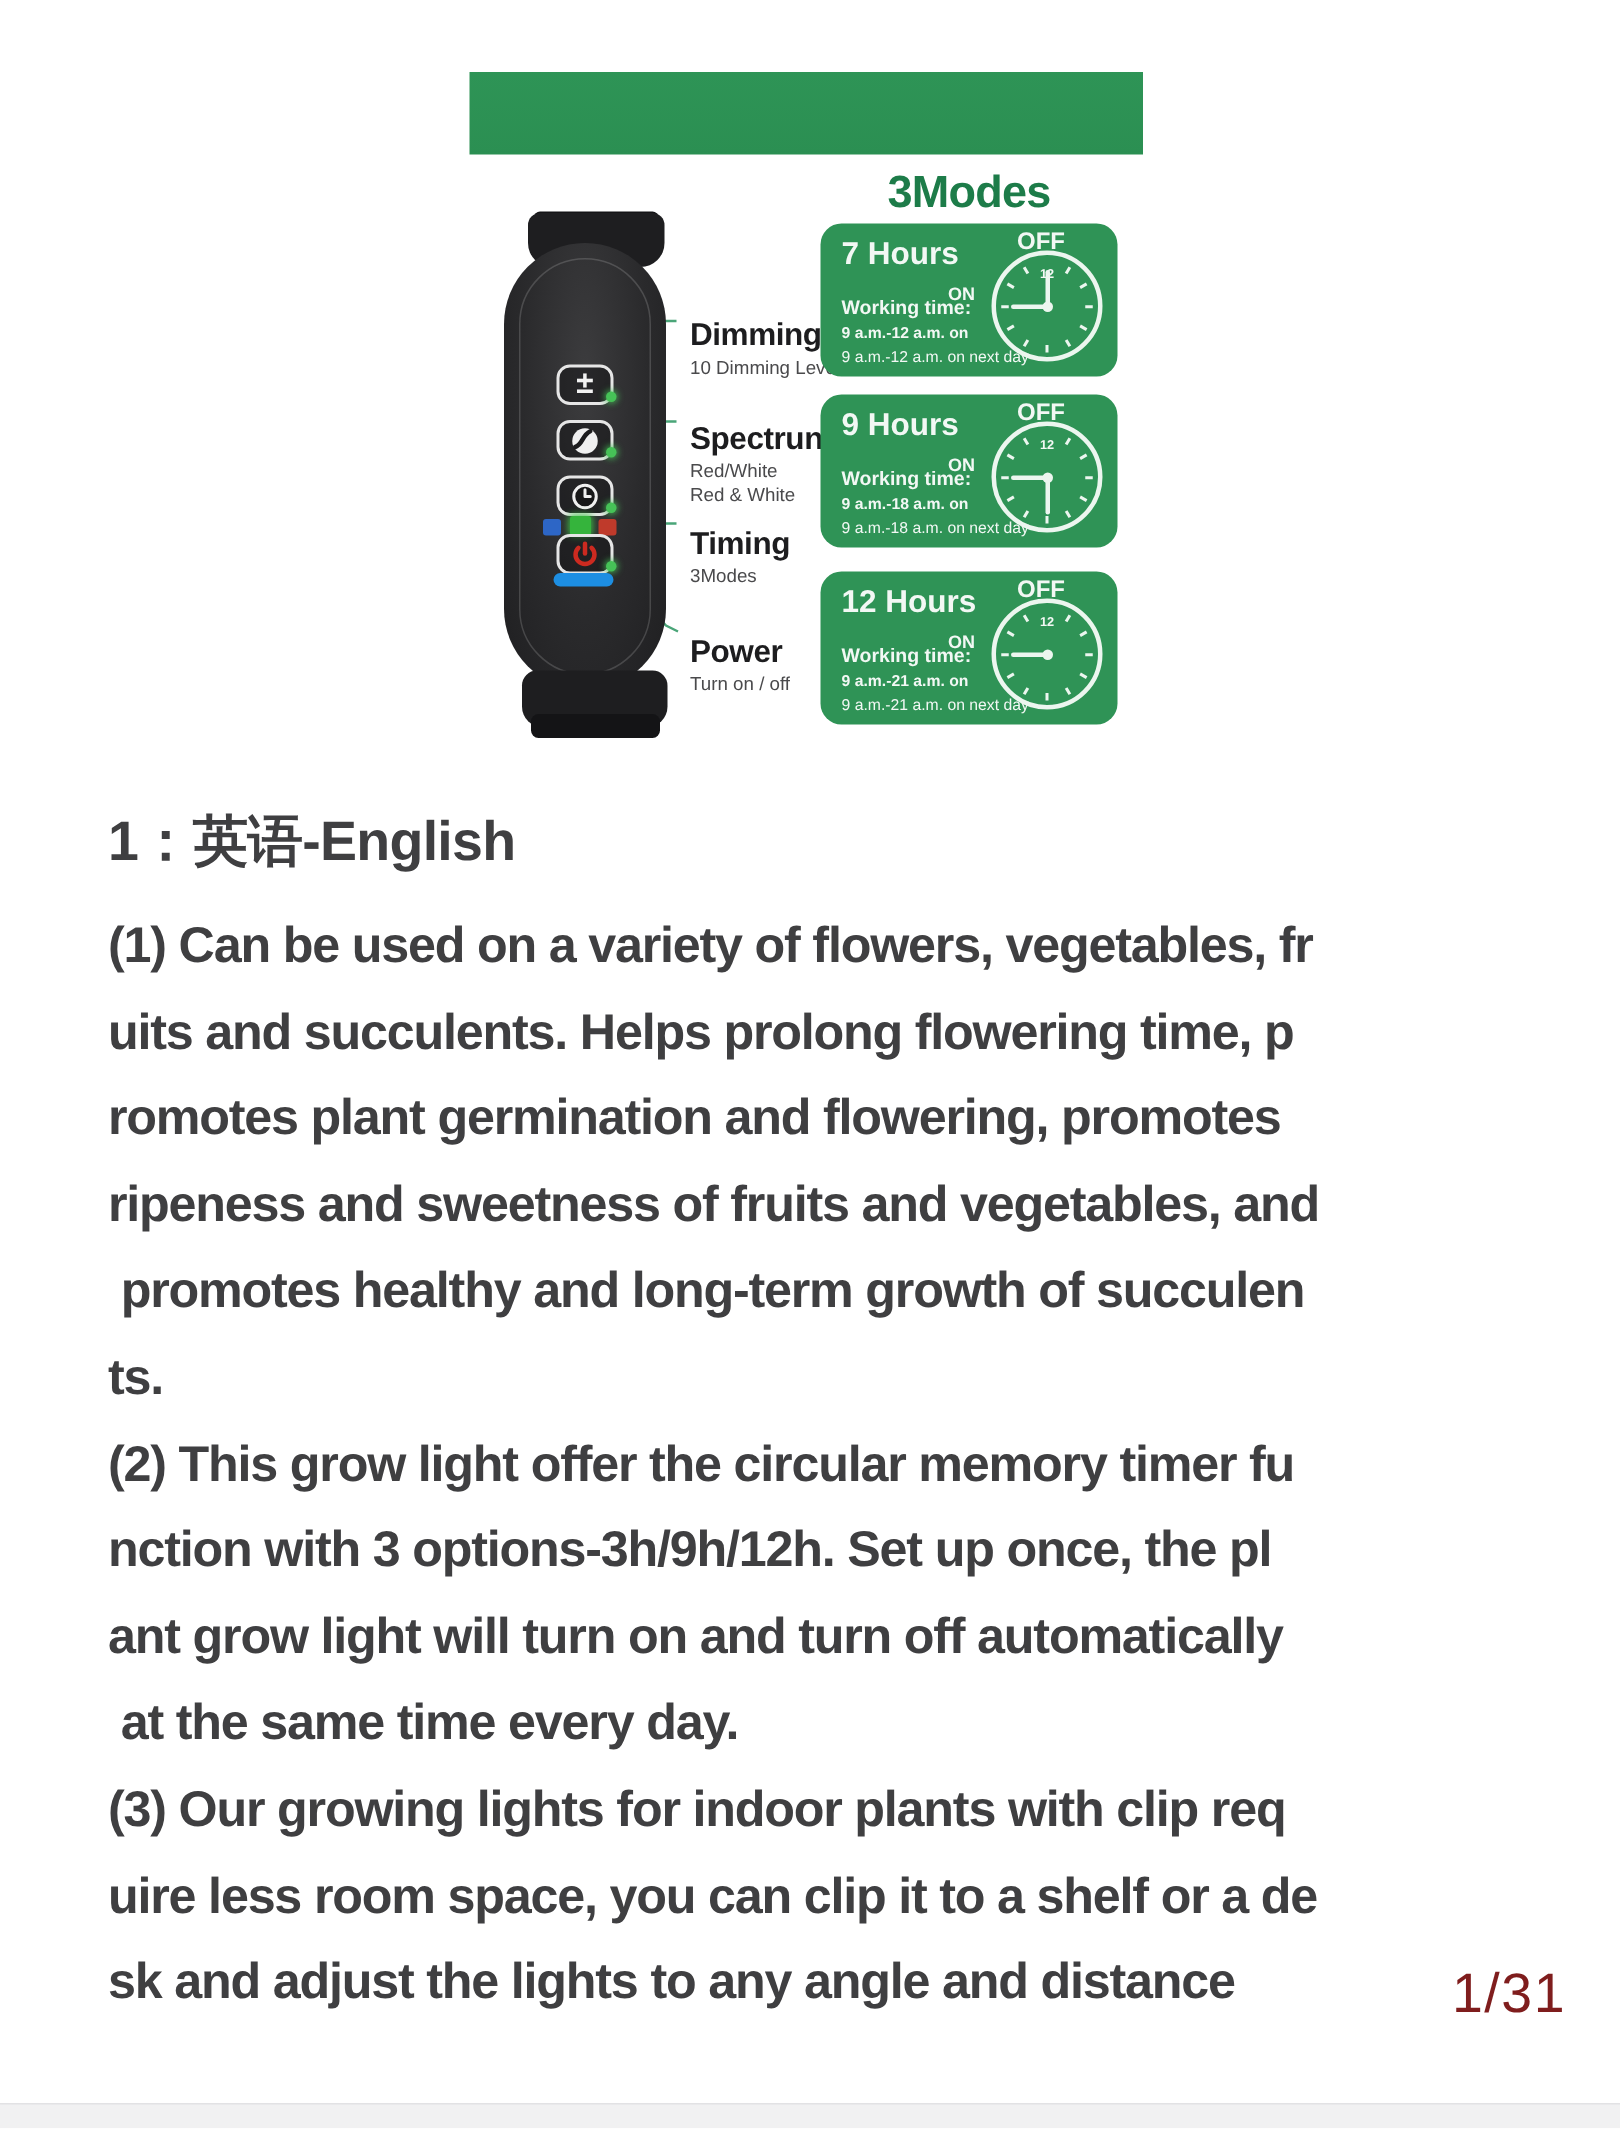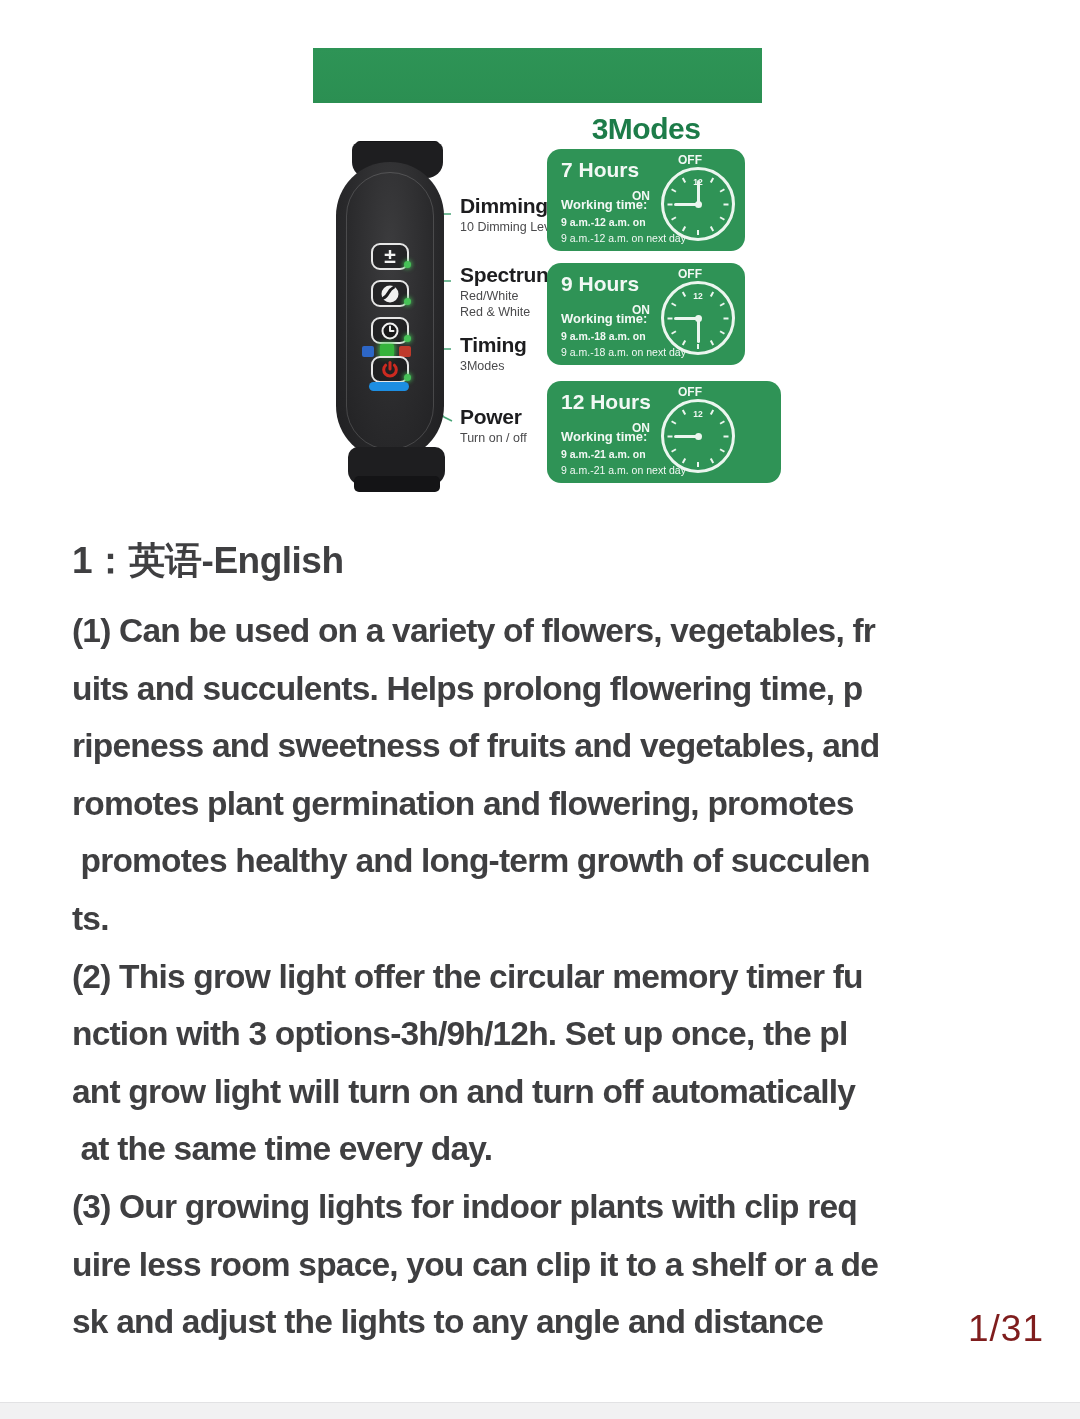--- a/index.html
+++ b/index.html
@@ -38,36 +38,36 @@
 
   .sq{position:absolute;display:block;}
   .sq-blue{left:362px;top:346px;width:12px;height:11px;background:#2d66c6;border-radius:2px;}
   .sq-green{left:380px;top:344px;width:14px;height:13px;background:#35b43c;border-radius:2px;
             box-shadow:0 0 5px 1px rgba(60,200,70,.9);}
   .sq-red{left:399px;top:346px;width:12px;height:11px;background:#bf3a2b;border-radius:2px;}
   .bluebar{position:absolute;left:369px;top:382px;width:40px;height:9px;border-radius:5px;
             background:#1d8ee2;}
 
   
-  .callout{position:absolute;left:460px;color:#1d1d1f;}
+  .callout{position:absolute;left:460px;color:#1d1d1f;margin-top:18px;}
   .callout .main{font-size:21px;font-weight:700;letter-spacing:-0.3px;}
   .callout .sub{font-size:12.5px;color:#4a4a4c;margin-top:2px;line-height:1.15;}
 
   
   .modes-title{position:absolute;left:547px;top:112px;width:198px;margin:0;text-align:center;
                font-size:30px;font-weight:800;color:#1d7c49;letter-spacing:-0.5px;}
 
   
   .card{position:absolute;left:547px;width:198px;height:102px;background:#2f9356;
         border-radius:14px;color:#f2f8f4;}
   .card-title{position:absolute;left:14px;top:9px;font-size:21px;font-weight:700;}
   .card-working{position:absolute;left:14px;top:48px;font-size:13px;font-weight:700;}
   .card-t1{position:absolute;left:14px;top:67px;font-size:10.5px;font-weight:600;}
   .card-t2{position:absolute;left:14px;top:83px;font-size:10.5px;font-weight:400;white-space:nowrap;}
-  .card-off{position:absolute;left:131px;top:4px;font-size:12px;font-weight:700;}
+  .card-off{position:absolute;left:131px;top:4px;font-size:16px;font-weight:700;}
   .card-on{position:absolute;left:85px;top:40px;font-size:12px;font-weight:700;}
   .clock{position:absolute;left:114px;top:18px;width:74px;height:74px;border-radius:50%;
          border:3px solid #ecf6ef;box-sizing:border-box;}
   .clock .tick{position:absolute;left:calc(50% - 1px);top:calc(50% - 2.5px);width:2px;height:5px;
          background:#ecf6ef;}
   .clock .twelve{position:absolute;left:0;right:0;top:7px;text-align:center;font-size:8.5px;font-weight:700;}
   .clock .hand-left{display:none;position:absolute;left:10px;top:calc(50% - 1.5px);width:25px;height:3px;
          background:#ecf6ef;border-radius:2px;}
   .clock .hand-up{display:none;position:absolute;left:calc(50% - 1.5px);top:10px;width:3px;height:25px;
          background:#ecf6ef;border-radius:2px;}
@@ -210,21 +210,21 @@
           <i class="tick" style="transform: rotate(150deg) translateY(-28px);"></i>
           <i class="tick" style="transform: rotate(180deg) translateY(-28px);"></i>
           <i class="tick" style="transform: rotate(210deg) translateY(-28px);"></i>
           <i class="tick" style="transform: rotate(240deg) translateY(-28px);"></i>
           <i class="tick" style="transform: rotate(270deg) translateY(-28px);"></i>
           <i class="tick" style="transform: rotate(300deg) translateY(-28px);"></i>
           <i class="tick" style="transform: rotate(330deg) translateY(-28px);"></i>
         </div>
     </div>
 
-    <div class="card" style="top:381px;padding-left:36px;">
+    <div class="card" style="top:381px;">
       <div class="card-title">12 Hours</div>
       <div class="card-working">Working time:</div>
       <div class="card-t1">9 a.m.-21 a.m. on</div>
       <div class="card-t2">9 a.m.-21 a.m. on next day</div>
       <div class="card-off">OFF</div>
       <div class="card-on">ON</div>
       <div class="clock">
         <span class="twelve">12</span>
         <i class="hand-left" style="display: block;"></i>
           <i class="dot"></i>
@@ -241,22 +241,22 @@
           <i class="tick" style="transform: rotate(330deg) translateY(-28px);"></i>
         </div>
     </div>
 
   </div>
 
   <div class="textblock">
     <h1>1：英语-English</h1>
     <div class="tline">(1) Can be used on a variety of flowers, vegetables, fr</div>
     <div class="tline">uits and succulents. Helps prolong flowering time, p</div>
+    <div class="tline">romotes plant germination and flowering, promotes</div>
     <div class="tline">ripeness and sweetness of fruits and vegetables, and</div>
-    <div class="tline">romotes plant germination and flowering, promotes</div>
     <div class="tline"> promotes healthy and long-term growth of succulen</div>
     <div class="tline">ts.</div>
     <div class="tline">(2) This grow light offer the circular memory timer fu</div>
     <div class="tline">nction with 3 options-3h/9h/12h. Set up once, the pl</div>
     <div class="tline">ant grow light will turn on and turn off automatically</div>
     <div class="tline"> at the same time every day.</div>
     <div class="tline">(3) Our growing lights for indoor plants with clip req</div>
     <div class="tline">uire less room space, you can clip it to a shelf or a de</div>
     <div class="tline">sk and adjust the lights to any angle and distance</div>
   </div>

